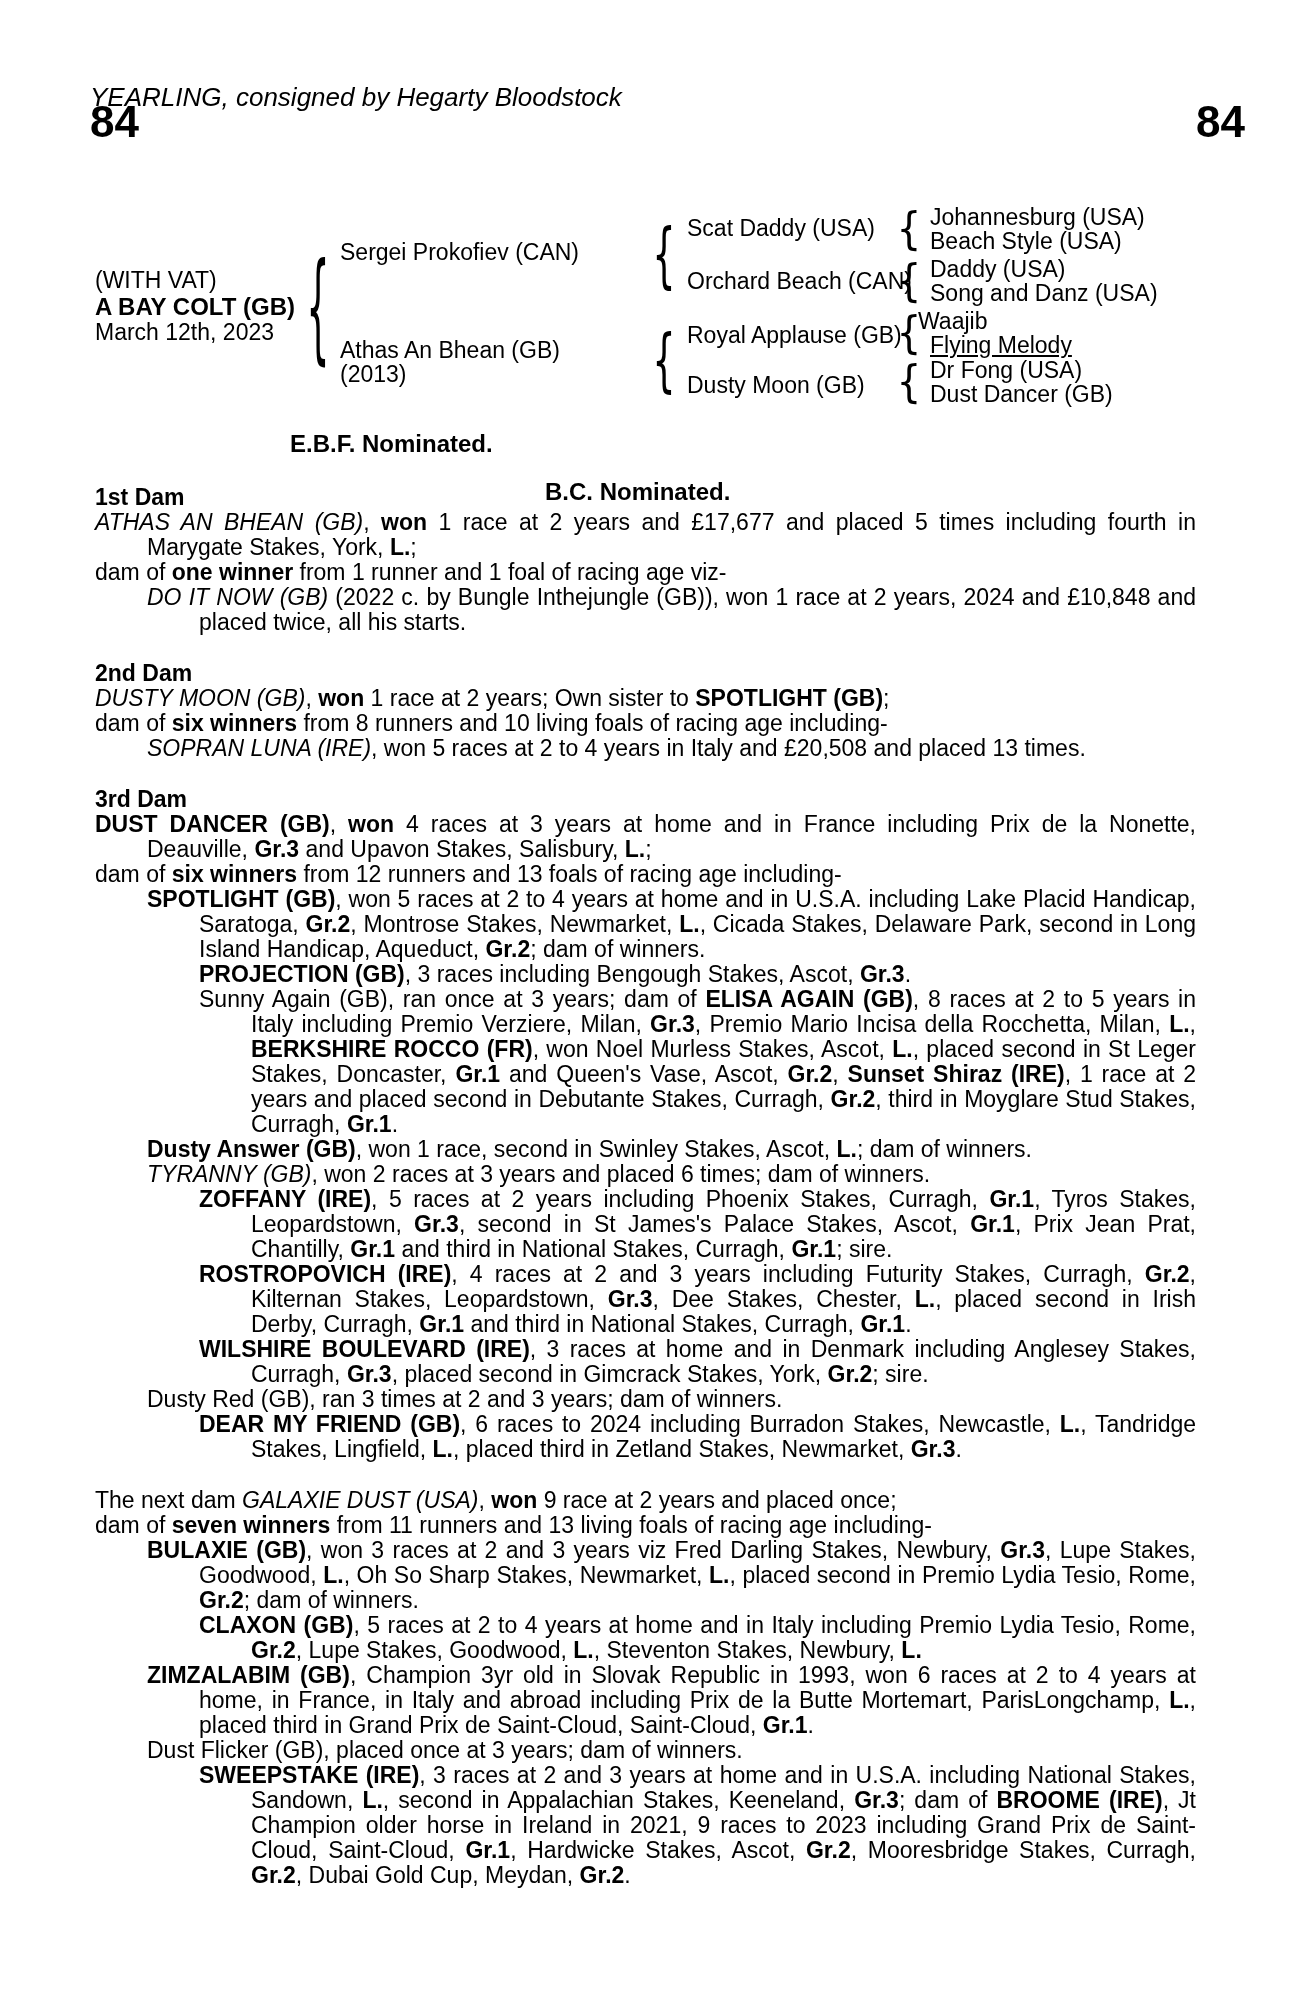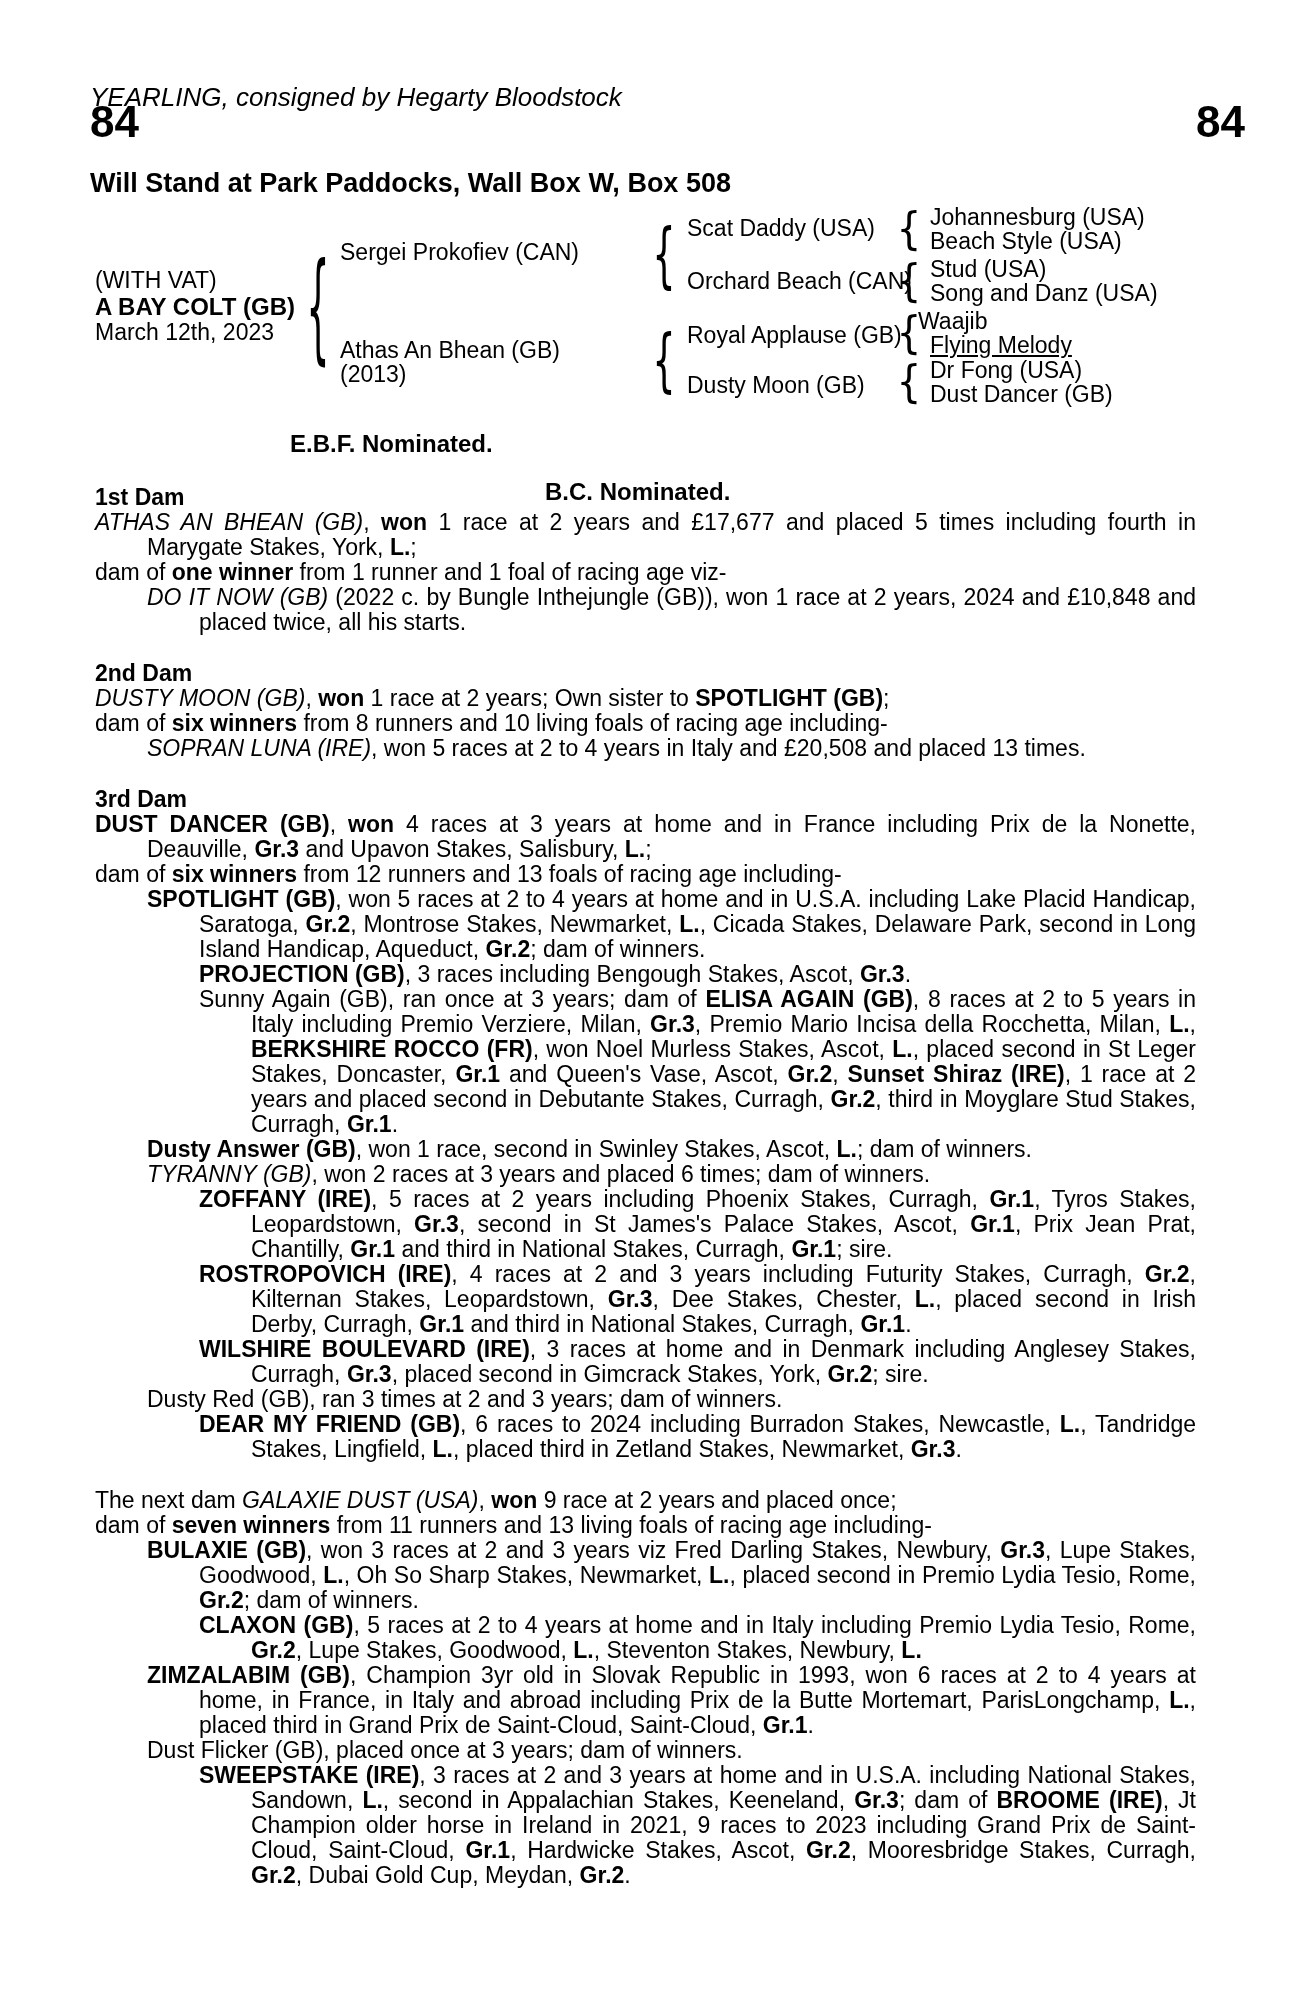--- a/index.html
+++ b/index.html
@@ -68,21 +68,20 @@
   .pl2{margin-left:156px !important; text-indent:-52px;}
 </style>
 </head>
 <body>
 
 <div class="page">
 
   <div class="abs consignor">YEARLING, consigned by Hegarty Bloodstock</div>
   <div class="abs lot-left">84</div>
   <div class="abs lot-right">84</div>
-  <div class="abs stand">Will Stand at Park Paddocks, Wall Box W, Box 508</div>
 
   <div>
     <div class="abs ped vat">(WITH VAT)</div>
     <div class="abs colt-title">A BAY COLT (GB)</div>
     <div class="abs ped foal-date">March 12th, 2023</div>
 
     <span class="brace br-main">{</span>
 
     <div class="abs ped sire-name">Sergei Prokofiev (CAN)</div>
     <div class="abs ped dam-name">Athas An Bhean (GB)</div>
@@ -96,21 +95,21 @@
     <div class="abs ped g3">Royal Applause (GB)</div>
     <div class="abs ped g4">Dusty Moon (GB)</div>
 
     <span class="brace br-g1">{</span>
     <span class="brace br-g2">{</span>
     <span class="brace br-g3">{</span>
     <span class="brace br-g4">{</span>
 
     <div class="abs ped gg1">Johannesburg (USA)</div>
     <div class="abs ped gg2">Beach Style (USA)</div>
-    <div class="abs ped gg3">Stud (USA)</div>
+    <div class="abs ped gg3">Daddy (USA)</div>
     <div class="abs ped gg4">Song and Danz (USA)</div>
     <div class="abs ped gg5">Waajib</div>
     <div class="abs ped gg6">Flying Melody</div>
     <div class="abs ped gg7">Dr Fong (USA)</div>
     <div class="abs ped gg8">Dust Dancer (GB)</div>
 
     <div class="abs ebf">E.B.F. Nominated.</div>
     <div class="abs bc">B.C. Nominated.</div>
   </div>
 

